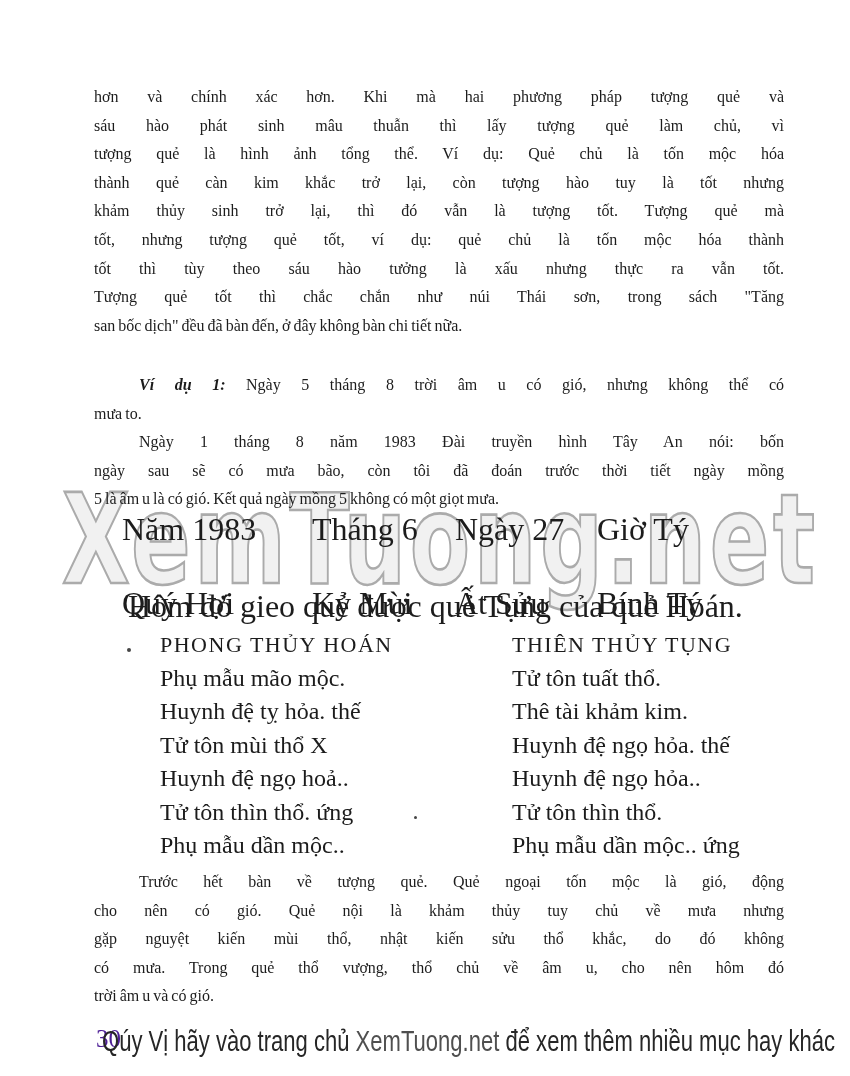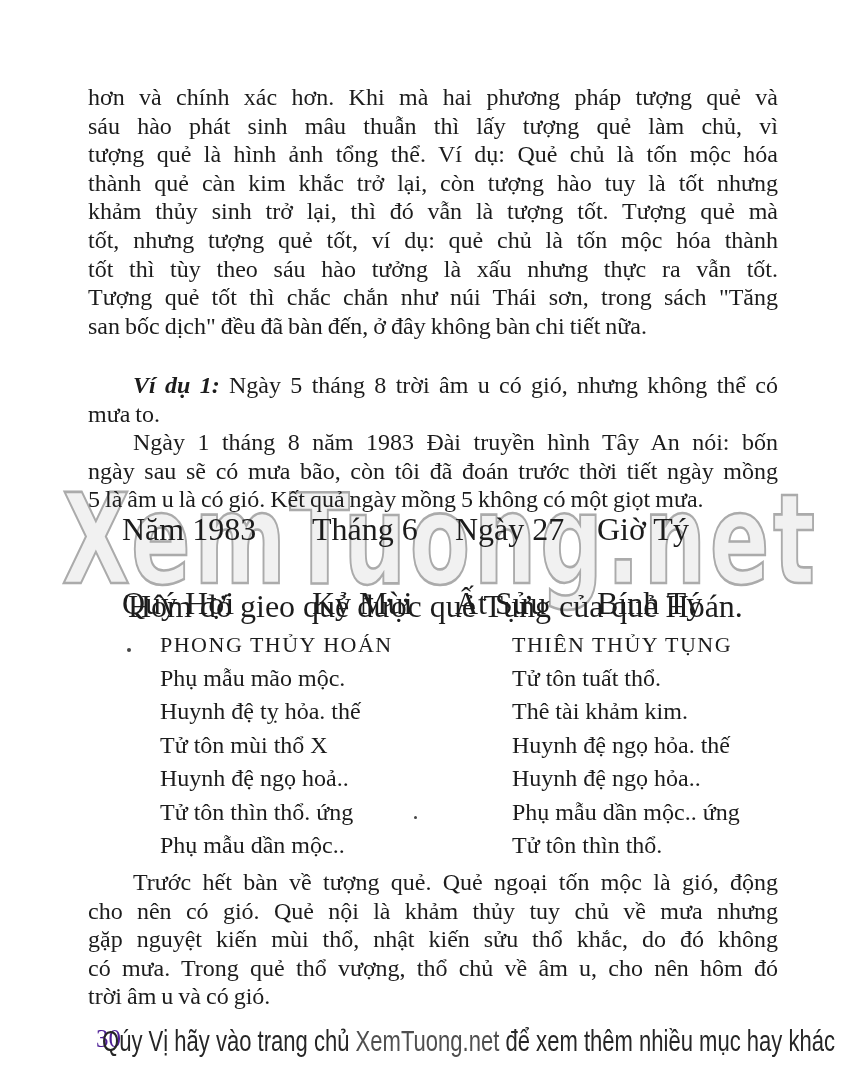--- a/index.html
+++ b/index.html
@@ -3,21 +3,21 @@
 <meta charset="utf-8">
 <style>
   html,body { margin:0; padding:0; background:#e8e8e8; }
   .page {
     position:relative; width:850px; height:1076px; margin:0 auto;
     background:#ffffff; overflow:hidden;
     font-family:"Liberation Serif", serif; color:#1c1c1c;
   }
   
   .block { position:absolute; z-index:2; }
-  .para  { left:88px; width:690px; font-size:24px; }
+  .para  { left:94px; width:690px; font-size:16px; }
   .jline {
     line-height:28.6px; text-align:justify; text-align-last:justify;
     word-spacing:-1px; white-space:normal;
   }
   .jline.end { text-align-last:left; }
   .ind { display:inline-block; width:45px; }
   .vd { font-weight:bold; font-style:italic; }
 
   #para1 { top:83px; }
   #para2 { top:371px; }
@@ -111,22 +111,22 @@
     <div class="hexrow">Tử tôn thìn thổ. ứng</div>
     <div class="hexrow">Phụ mẫu dần mộc..</div>
   </div>
 
   <div id="hexright" class="block hexcol">
     <div class="hextitle">THIÊN THỦY TỤNG</div>
     <div class="hexrow">Tử tôn tuất thổ.</div>
     <div class="hexrow">Thê tài khảm kim.</div>
     <div class="hexrow">Huynh đệ ngọ hỏa. thế</div>
     <div class="hexrow">Huynh đệ ngọ hỏa..</div>
+    <div class="hexrow">Tử tôn thìn thổ.</div>
     <div class="hexrow">Phụ mẫu dần mộc.. ứng</div>
-    <div class="hexrow">Tử tôn thìn thổ.</div>
   </div>
 
   <div id="para4" class="block para">
     <div class="jline"><span class="ind"></span><span>Trước hết bàn về tượng quẻ. Quẻ ngoại tốn mộc là gió, động</span></div>
     <div class="jline">cho nên có gió. Quẻ nội là khảm thủy tuy chủ về mưa nhưng</div>
     <div class="jline">gặp nguyệt kiến mùi thổ, nhật kiến sửu thổ khắc, do đó không</div>
     <div class="jline">có mưa. Trong quẻ thổ vượng, thổ chủ về âm u, cho nên hôm đó</div>
     <div class="jline end">trời âm u và có gió.</div>
   </div>
 

